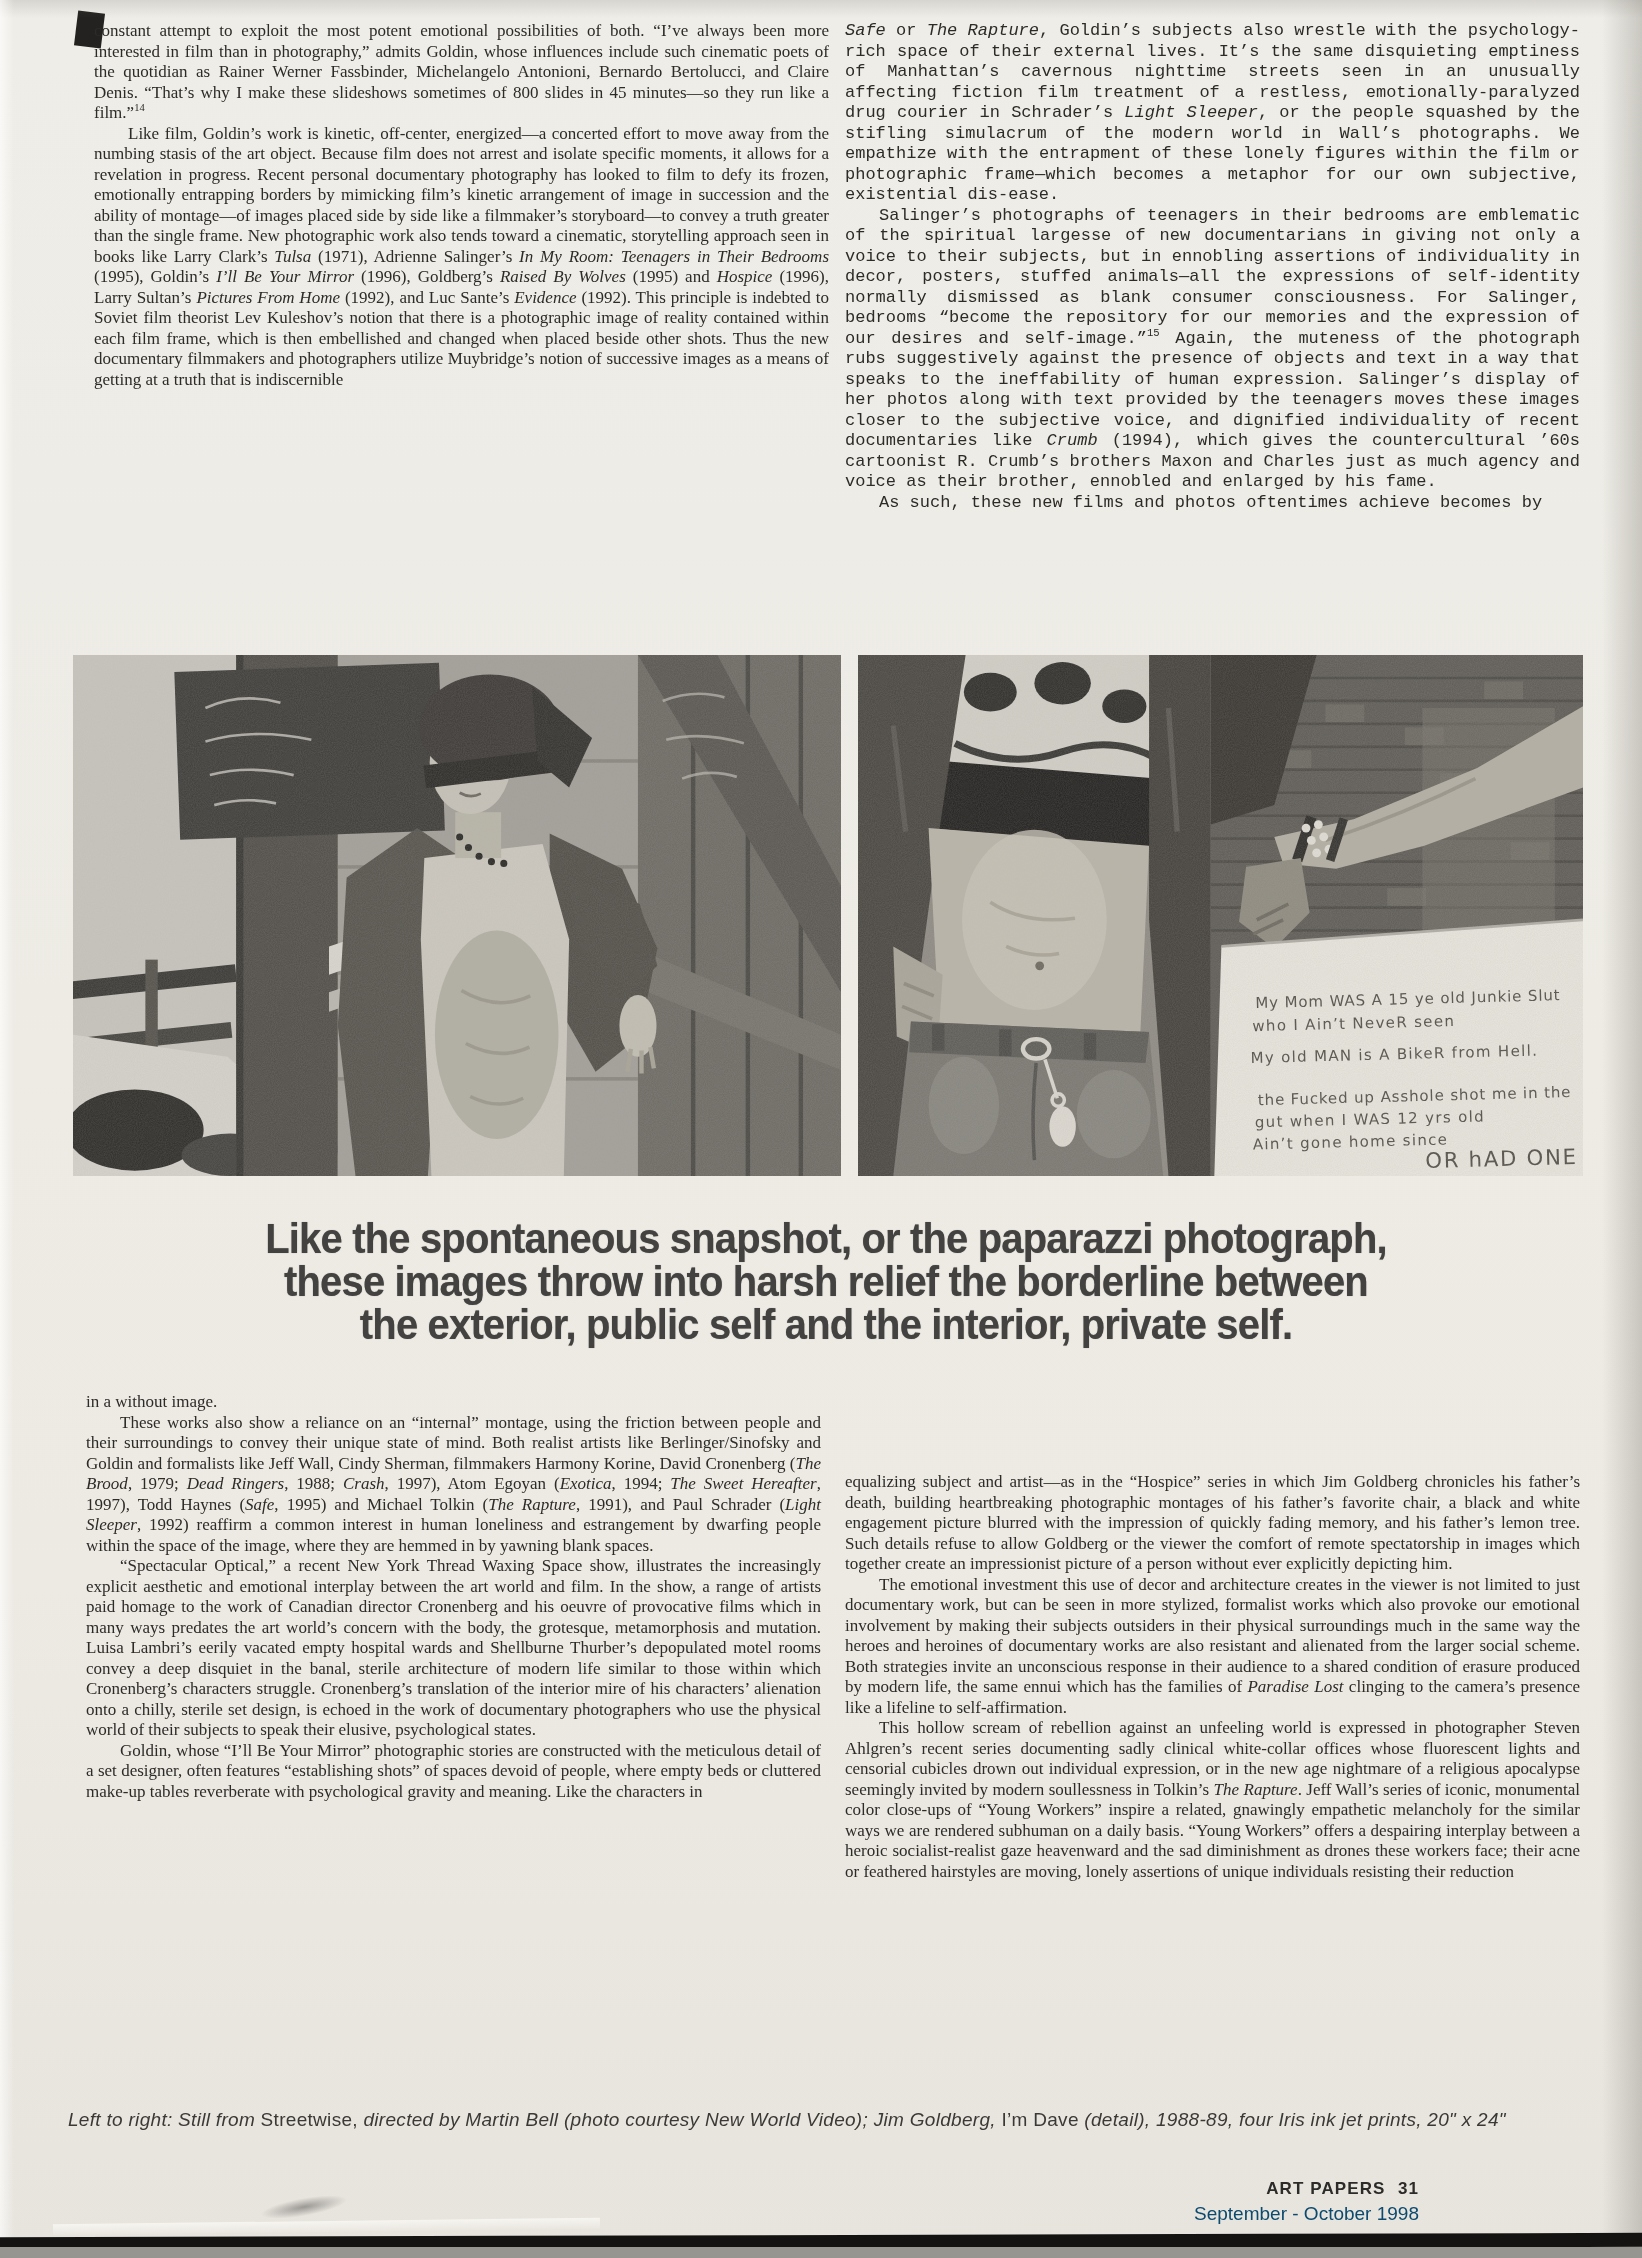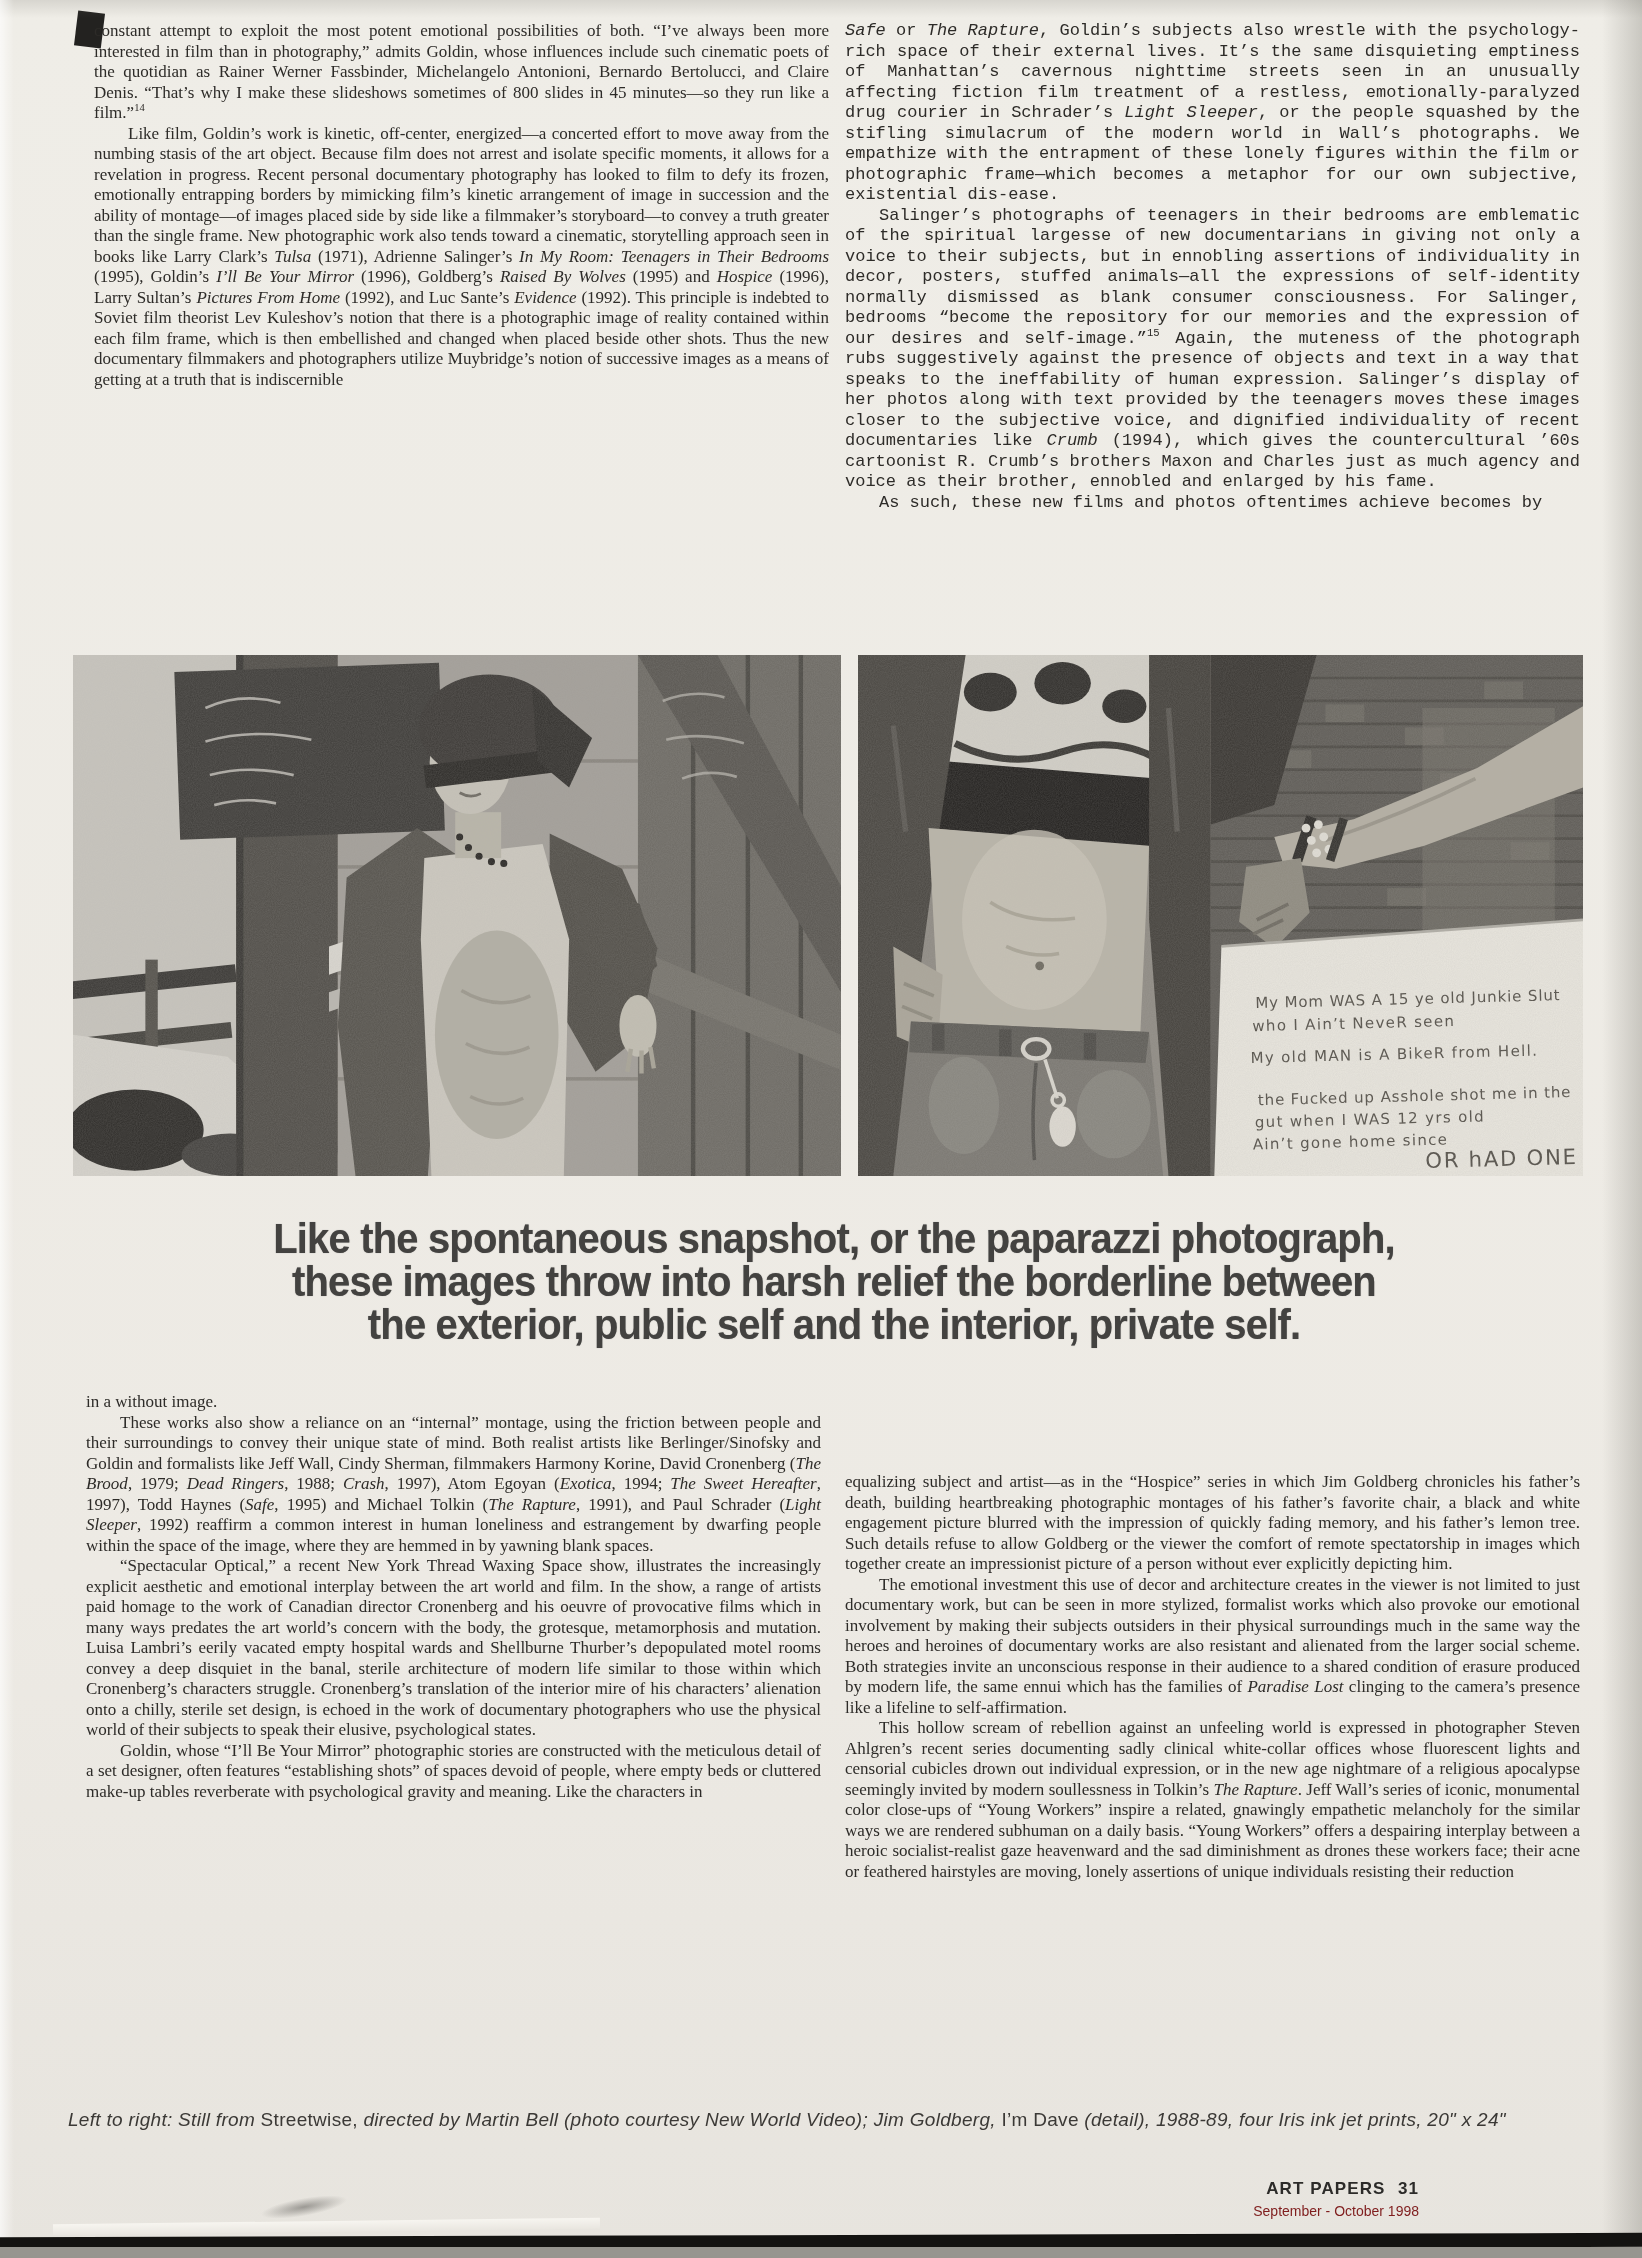--- a/index.html
+++ b/index.html
@@ -40,38 +40,38 @@
   #col-bl { left:86px; top:1392px; }
   #col-br { left:845px; top:1472px; }
 
   
   figure { margin:0; padding:0; position:absolute; }
   #photo-left  { left:73px;  top:655px; width:768px; height:521px; }
   #photo-right { left:858px; top:655px; width:725px; height:521px; }
   figure svg { display:block; width:100%; height:100%; }
 
   
-  #pullquote { position:absolute; left:128px; top:1217px; width:1412px; text-align:center;
+  #pullquote { position:absolute; left:120px; top:1217px; width:1412px; text-align:center;
     font-family:"Liberation Sans", sans-serif; font-weight:bold; color:#434240; }
   .pq-line { display:block; font-size:43px; line-height:43px; letter-spacing:-0.9px;
     transform:scaleX(0.93); transform-origin:center; white-space:nowrap;
     text-shadow:0 0 0.9px rgba(66,65,63,.55); }
 
   
   #caption { position:absolute; left:68px; top:2107px; width:1456px;
     font-family:"Liberation Sans", sans-serif; font-style:italic;
     font-size:19px; line-height:25px; color:#3b3936; letter-spacing:0.3px; }
   #caption i { font-style:normal; }
 
   
   #footer { position:absolute; right:224px; top:2179px; text-align:right;
     font-family:"Liberation Sans", sans-serif; color:#2c2b29; }
   .footer-line1 { font-weight:bold; font-size:17px; letter-spacing:1.1px; }
   .footer-line1 .pgnum { margin-left:12.4px; }
-  .footer-line2 { font-size:14px; margin-top:3.5px; color:#7f1d1d; }
+  .footer-line2 { font-size:19px; margin-top:3.5px; color:#0c4a6e; }
 </style>
 </head>
 <body>
 
 <div class="page">
 
   <div class="corner-mark"></div>
   <div class="edge-top"></div>
   <div class="edge-right"></div>
   <div class="edge-left"></div>

